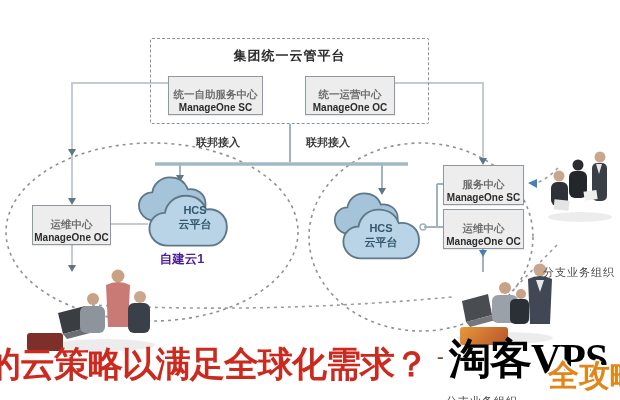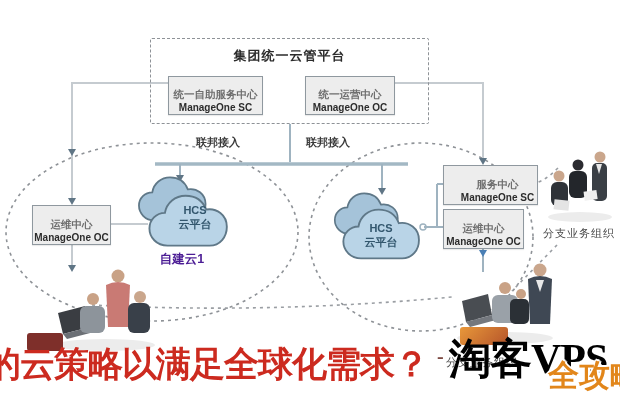--- a/index.html
+++ b/index.html
@@ -15,21 +15,21 @@
   .node{position:absolute;border:1.5px solid #8f989f;background:#ededed;border-radius:0;
         display:flex;flex-direction:column;align-items:center;justify-content:flex-end;
         z-index:4;box-shadow:0 1px 1px rgba(0,0,0,0.08);}
   .node .l1{font-size:10.5px;font-weight:bold;color:#6e6e6e;line-height:13px;}
   .node .l2{font-size:10px;font-weight:bold;color:#2c2c2c;line-height:13px;}
   .lbl{position:absolute;z-index:4;color:#2f2f2f;}
   .access-lbl{font-size:11px;font-weight:bold;color:#3a3a3a;}
   .cloud-text{position:absolute;z-index:4;text-align:center;color:#33576e;font-weight:bold;
               font-size:11px;line-height:14px;}
   .caption{font-size:12.5px;font-weight:bold;color:#4c1d95;text-align:center;}
-  .org-lbl{font-size:11px;color:#4a4a4a;letter-spacing:1px;}
+  .org-lbl{font-size:11px;color:#4a4a4a;letter-spacing:1px;margin-top:39px;}
   
   .frag{position:absolute;z-index:2;border-radius:3px;}
   .frag-left{left:27px;top:333px;width:36px;height:18px;background:#7e2f2a;}
   .frag-right{left:460px;top:327px;width:48px;height:18px;
               background:linear-gradient(135deg,#e8983a,#b5542a);}
   
   .headline{position:absolute;left:-14px;top:341px;z-index:5;white-space:nowrap;
             font-family:"Liberation Serif","DejaVu Serif",serif;
             font-size:35px;font-weight:bold;color:#cc2a1f;letter-spacing:-1px;}
   .head-dash{position:absolute;left:437px;top:345px;z-index:5;
@@ -154,21 +154,21 @@
   <div class="lbl caption" style="left:150px;top:251px;width:64px;">自建云1</div>
   <div class="node" style="left:32px;top:205px;width:77px;height:38px;">
     <div class="l1">运维中心</div>
     <div class="l2">ManageOne OC</div>
   </div>
 
   <div class="cloud-text" style="left:354px;top:221px;width:54px;">
     <div>HCS</div>
     <div>云平台</div>
   </div>
-  <div class="node" style="left:443px;top:165px;width:79px;height:38px;padding-left:14px;">
+  <div class="node" style="left:443px;top:165px;width:79px;height:38px;">
     <div class="l1">服务中心</div>
     <div class="l2">ManageOne SC</div>
   </div>
   <div class="node" style="left:443px;top:209px;width:79px;height:38px;">
     <div class="l1">运维中心</div>
     <div class="l2">ManageOne OC</div>
   </div>
 
   <div class="lbl org-lbl" style="left:543px;top:226px;">分支业务组织</div>
 

